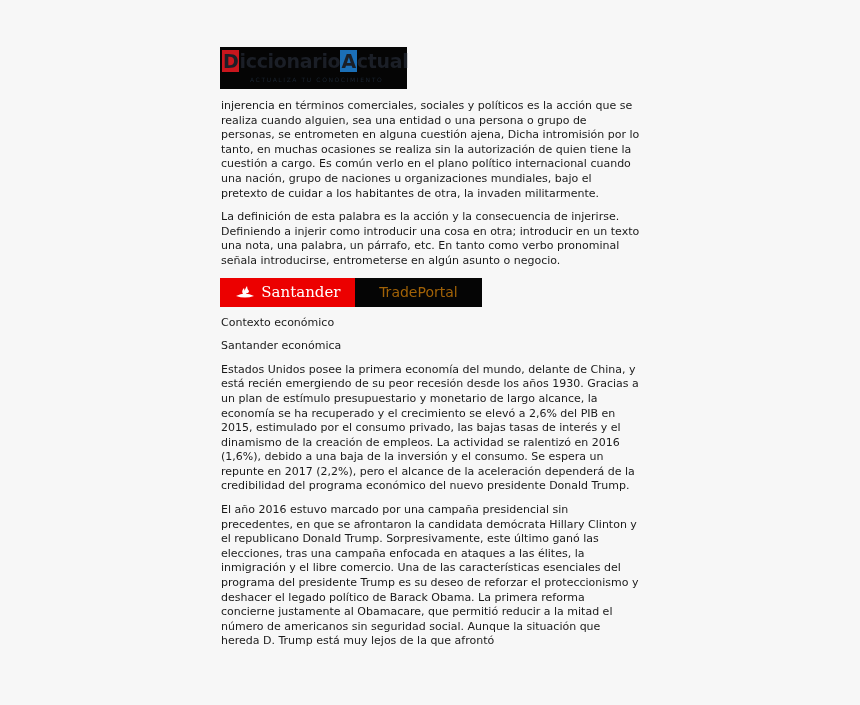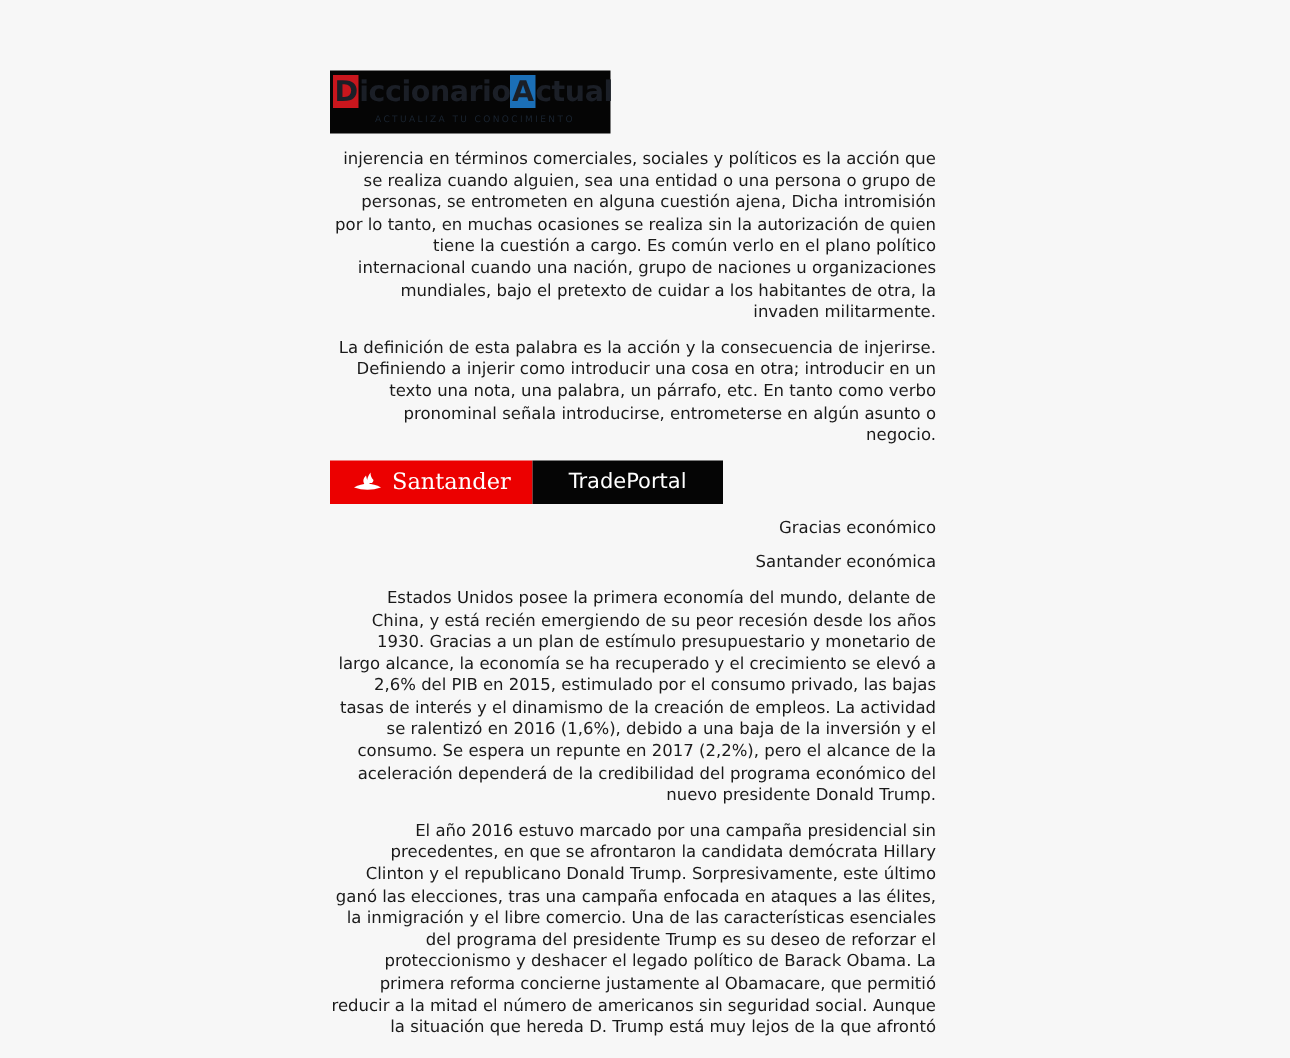--- a/index.html
+++ b/index.html
@@ -57,25 +57,24 @@
     .logo-dict .tagline {
       position: absolute;
       left: 30px;
       top: 29px;
       font-size: 6px;
       letter-spacing: 1.6px;
       color: #1a2430;
       white-space: nowrap;
     }
     p {
-      margin: 0 16px 9px 0;
+      margin: 0 0 9px 0;
       font-size: 11px;
       line-height: 14.6px;
       padding-left: 1px;
-      text-align: right;
     }
     .banner {
       display: flex;
       width: 262px;
       height: 29px;
       margin: 8px 0 9px 0;
     }
     .banner .red {
       width: 141px;
       background: #ec0000;
@@ -83,21 +82,21 @@
       display: flex;
       align-items: center;
       justify-content: center;
       font-family: "DejaVu Serif", serif;
       font-size: 15px;
       gap: 5px;
     }
     .banner .black {
       width: 133px;
       background: #050505;
-      color: #ffffff;
+      color: #a16207;
       display: flex;
       align-items: center;
       justify-content: center;
       font-family: "DejaVu Sans", sans-serif;
       font-size: 14px;
     }
     .flame {
       width: 22px;
       height: 14px;
     }
@@ -124,18 +123,18 @@
         <path d="M9 9 Q7 6 10 3 Q10 5 12 7 Q13 8 12 9 Z" fill="#ffffff"></path>
         <path d="M11 8 Q10 5 13 1 Q13 4 15 6 Q15 7 14 8 Z" fill="#ffffff"></path>
       </svg>
       <span>Santander</span>
     </div>
     <div class="black">
       <span>TradePortal</span>
     </div>
   </div>
 
-  <p>Gracias económico</p>
+  <p>Contexto económico</p>
   <p>Santander económica</p>
   <p>Estados Unidos posee la primera economía del mundo, delante de China, y está recién emergiendo de su peor recesión desde los años 1930. Gracias a un plan de estímulo presupuestario y monetario de largo alcance, la economía se ha recuperado y el crecimiento se elevó a 2,6% del PIB en 2015, estimulado por el consumo privado, las bajas tasas de interés y el dinamismo de la creación de empleos. La actividad se ralentizó en 2016 (1,6%), debido a una baja de la inversión y el consumo. Se espera un repunte en 2017 (2,2%), pero el alcance de la aceleración dependerá de la credibilidad del programa económico del nuevo presidente Donald Trump.</p>
   <p>El año 2016 estuvo marcado por una campaña presidencial sin precedentes, en que se afrontaron la candidata demócrata Hillary Clinton y el republicano Donald Trump. Sorpresivamente, este último ganó las elecciones, tras una campaña enfocada en ataques a las élites, la inmigración y el libre comercio. Una de las características esenciales del programa del presidente Trump es su deseo de reforzar el proteccionismo y deshacer el legado político de Barack Obama. La primera reforma concierne justamente al Obamacare, que permitió reducir a la mitad el número de americanos sin seguridad social. Aunque la situación que hereda D. Trump está muy lejos de la que afrontó</p>
 
 </div>
 
 </body></html>

